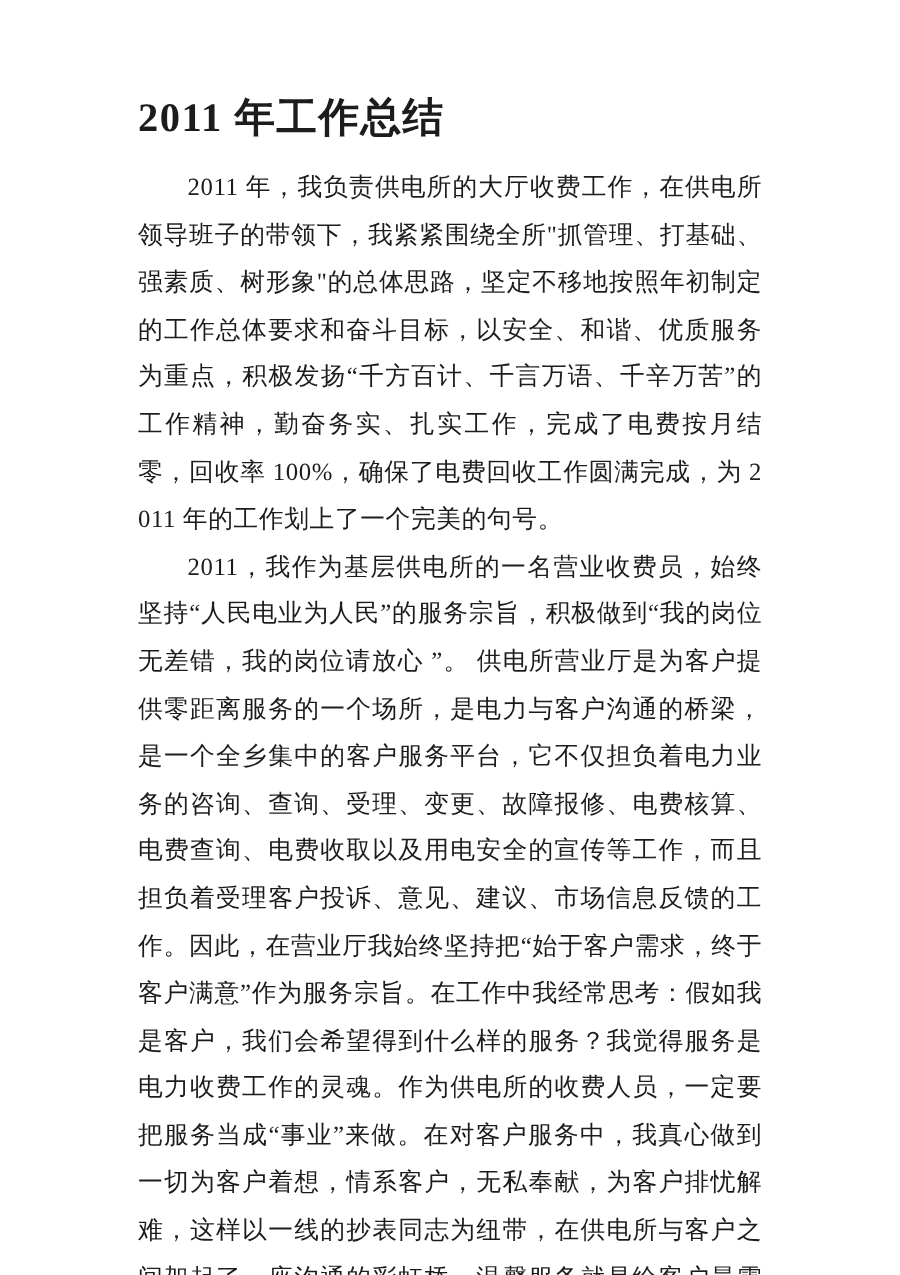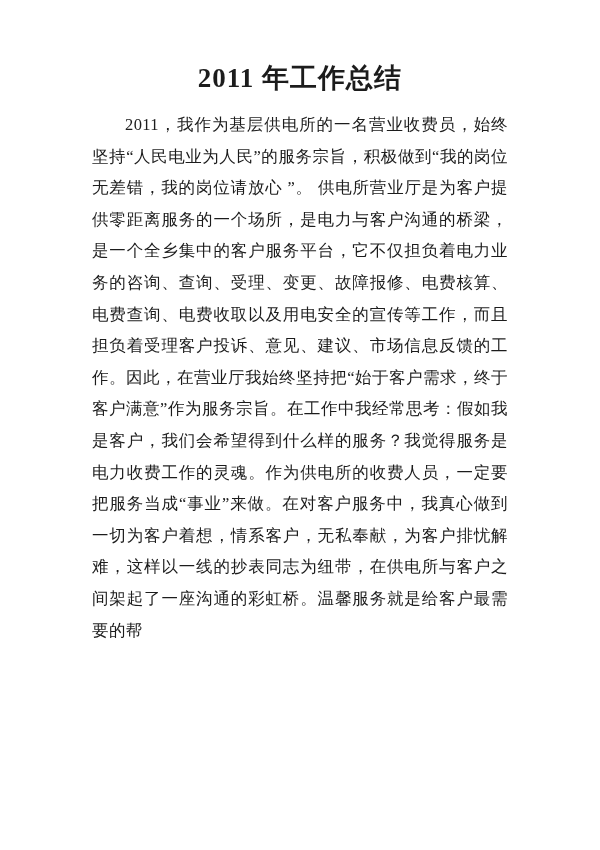--- a/index.html
+++ b/index.html
@@ -17,35 +17,35 @@
     width: 600px;
     height: 850px;
     background: #ffffff;
     padding: 56px 92px 0 92px;
     overflow: hidden;
     font-family: "Liberation Serif", "DejaVu Serif", serif;
     color: #1c1c1c;
   }
   .doc-title {
     margin: 0 0 9px 0;
-    text-align: center;
     font-size: 27px;
     font-weight: bold;
     line-height: 44px;
     letter-spacing: 1px;
   }
   .para {
     margin: 0;
     font-size: 16.5px;
     line-height: 31.6px;
     text-align: justify;
     text-indent: 2em;
     letter-spacing: 0.4px;
     word-break: break-all;
   }
 </style>
 </head>
 <body>
 
 <div class="page">
   <h1 class="doc-title">2011 年工作总结</h1>
+  <p class="para">2011 年，我负责供电所的大厅收费工作，在供电所领导班子的带领下，我紧紧围绕全所"抓管理、打基础、强素质、树形象"的总体思路，坚定不移地按照年初制定的工作总体要求和奋斗目标，以安全、和谐、优质服务为重点，积极发扬“千方百计、千言万语、千辛万苦”的工作精神，勤奋务实、扎实工作，完成了电费按月结零，回收率 100%，确保了电费回收工作圆满完成，为 2011 年的工作划上了一个完美的句号。</p>
   <p class="para">2011，我作为基层供电所的一名营业收费员，始终坚持“人民电业为人民”的服务宗旨，积极做到“我的岗位无差错，我的岗位请放心 ”。 供电所营业厅是为客户提供零距离服务的一个场所，是电力与客户沟通的桥梁，是一个全乡集中的客户服务平台，它不仅担负着电力业务的咨询、查询、受理、变更、故障报修、电费核算、电费查询、电费收取以及用电安全的宣传等工作，而且担负着受理客户投诉、意见、建议、市场信息反馈的工作。因此，在营业厅我始终坚持把“始于客户需求，终于客户满意”作为服务宗旨。在工作中我经常思考：假如我是客户，我们会希望得到什么样的服务？我觉得服务是电力收费工作的灵魂。作为供电所的收费人员，一定要把服务当成“事业”来做。在对客户服务中，我真心做到一切为客户着想，情系客户，无私奉献，为客户排忧解难，这样以一线的抄表同志为纽带，在供电所与客户之间架起了一座沟通的彩虹桥。温馨服务就是给客户最需要的帮</p>
 </div>
 
 </body></html>

